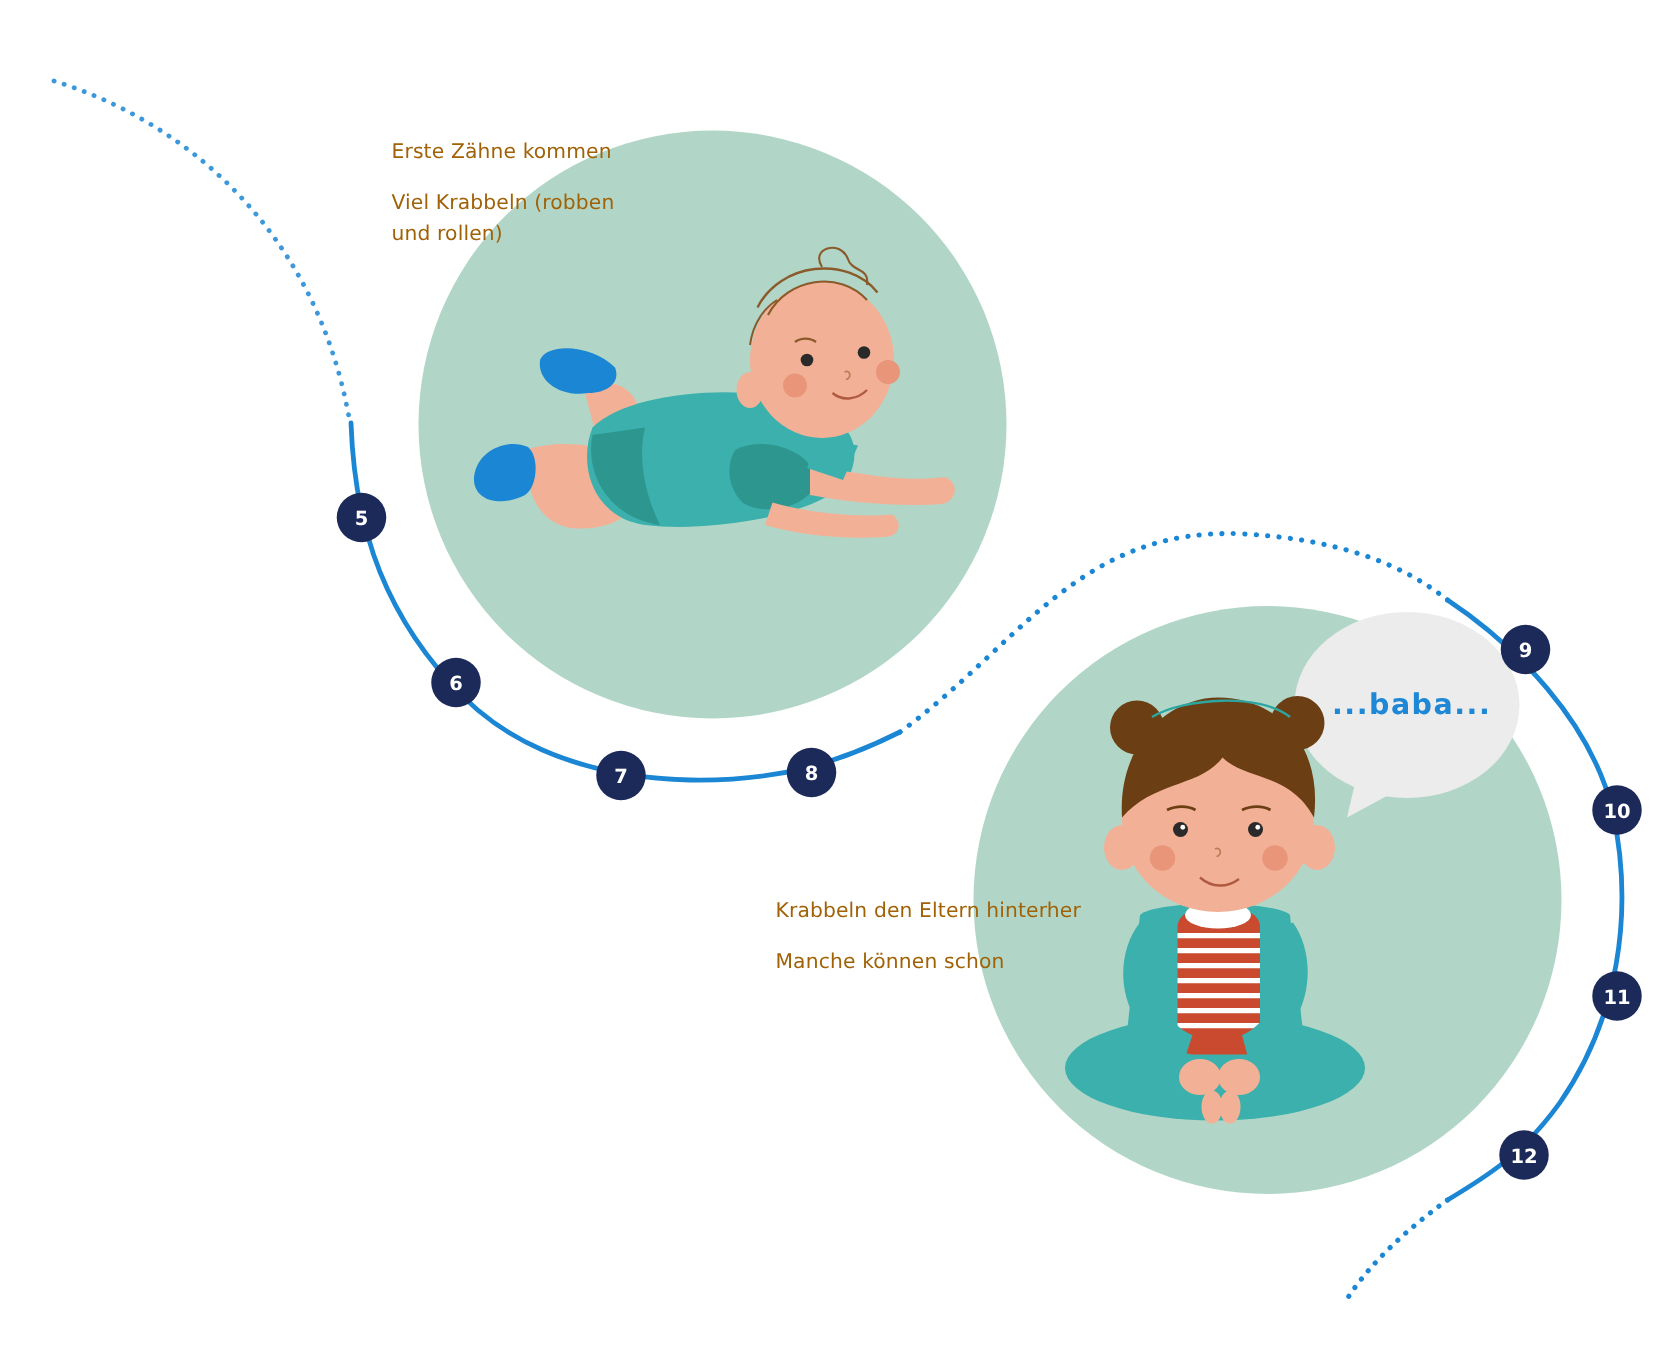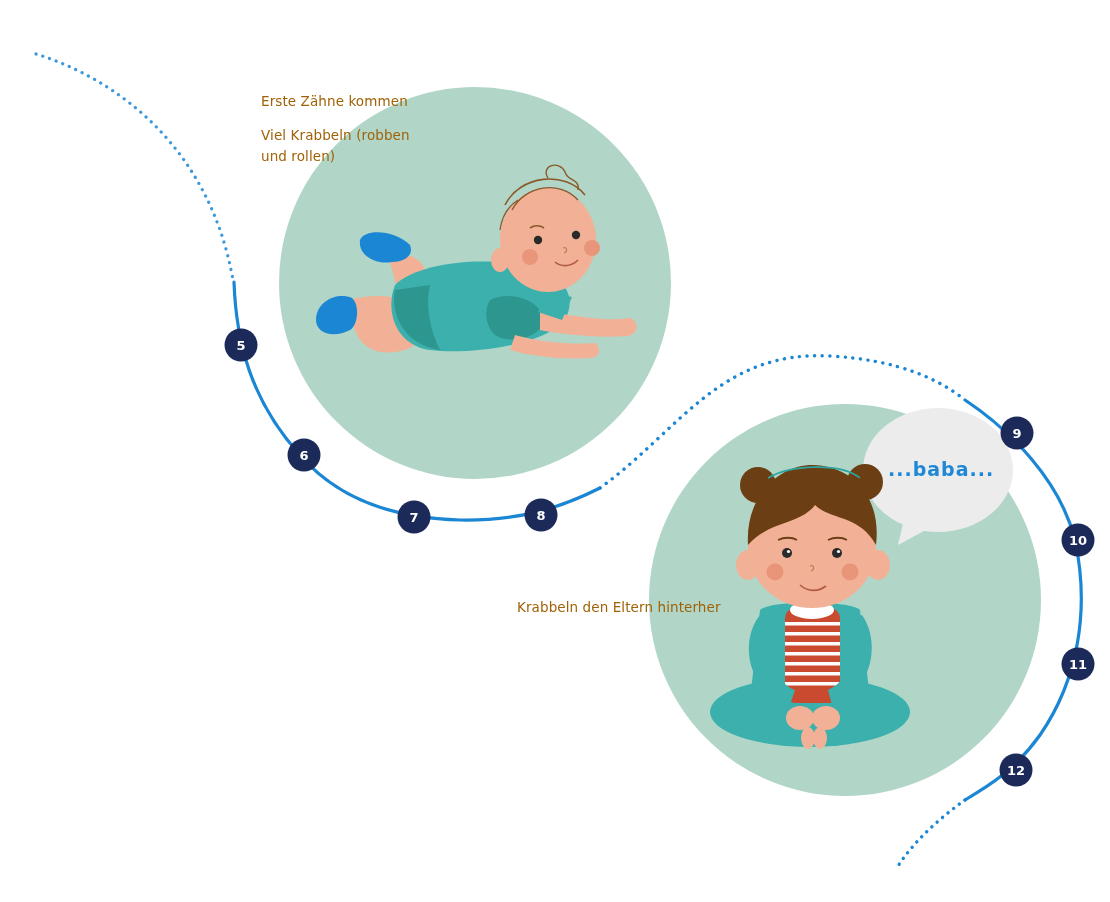--- a/index.html
+++ b/index.html
@@ -147,14 +147,15 @@
   <p>Erste Zähne kommen</p>
   <div>
     <div>Viel Krabbeln (robben</div>
     <div>und rollen)</div>
   </div>
 </div>
 
 <div class="txt" style="left:517px;top:597px;">
   <p>Krabbeln den Eltern hinterher</p>
   <div>
+    <div>Manche können schon</div>
   </div>
 </div>
 
 </body></html>

